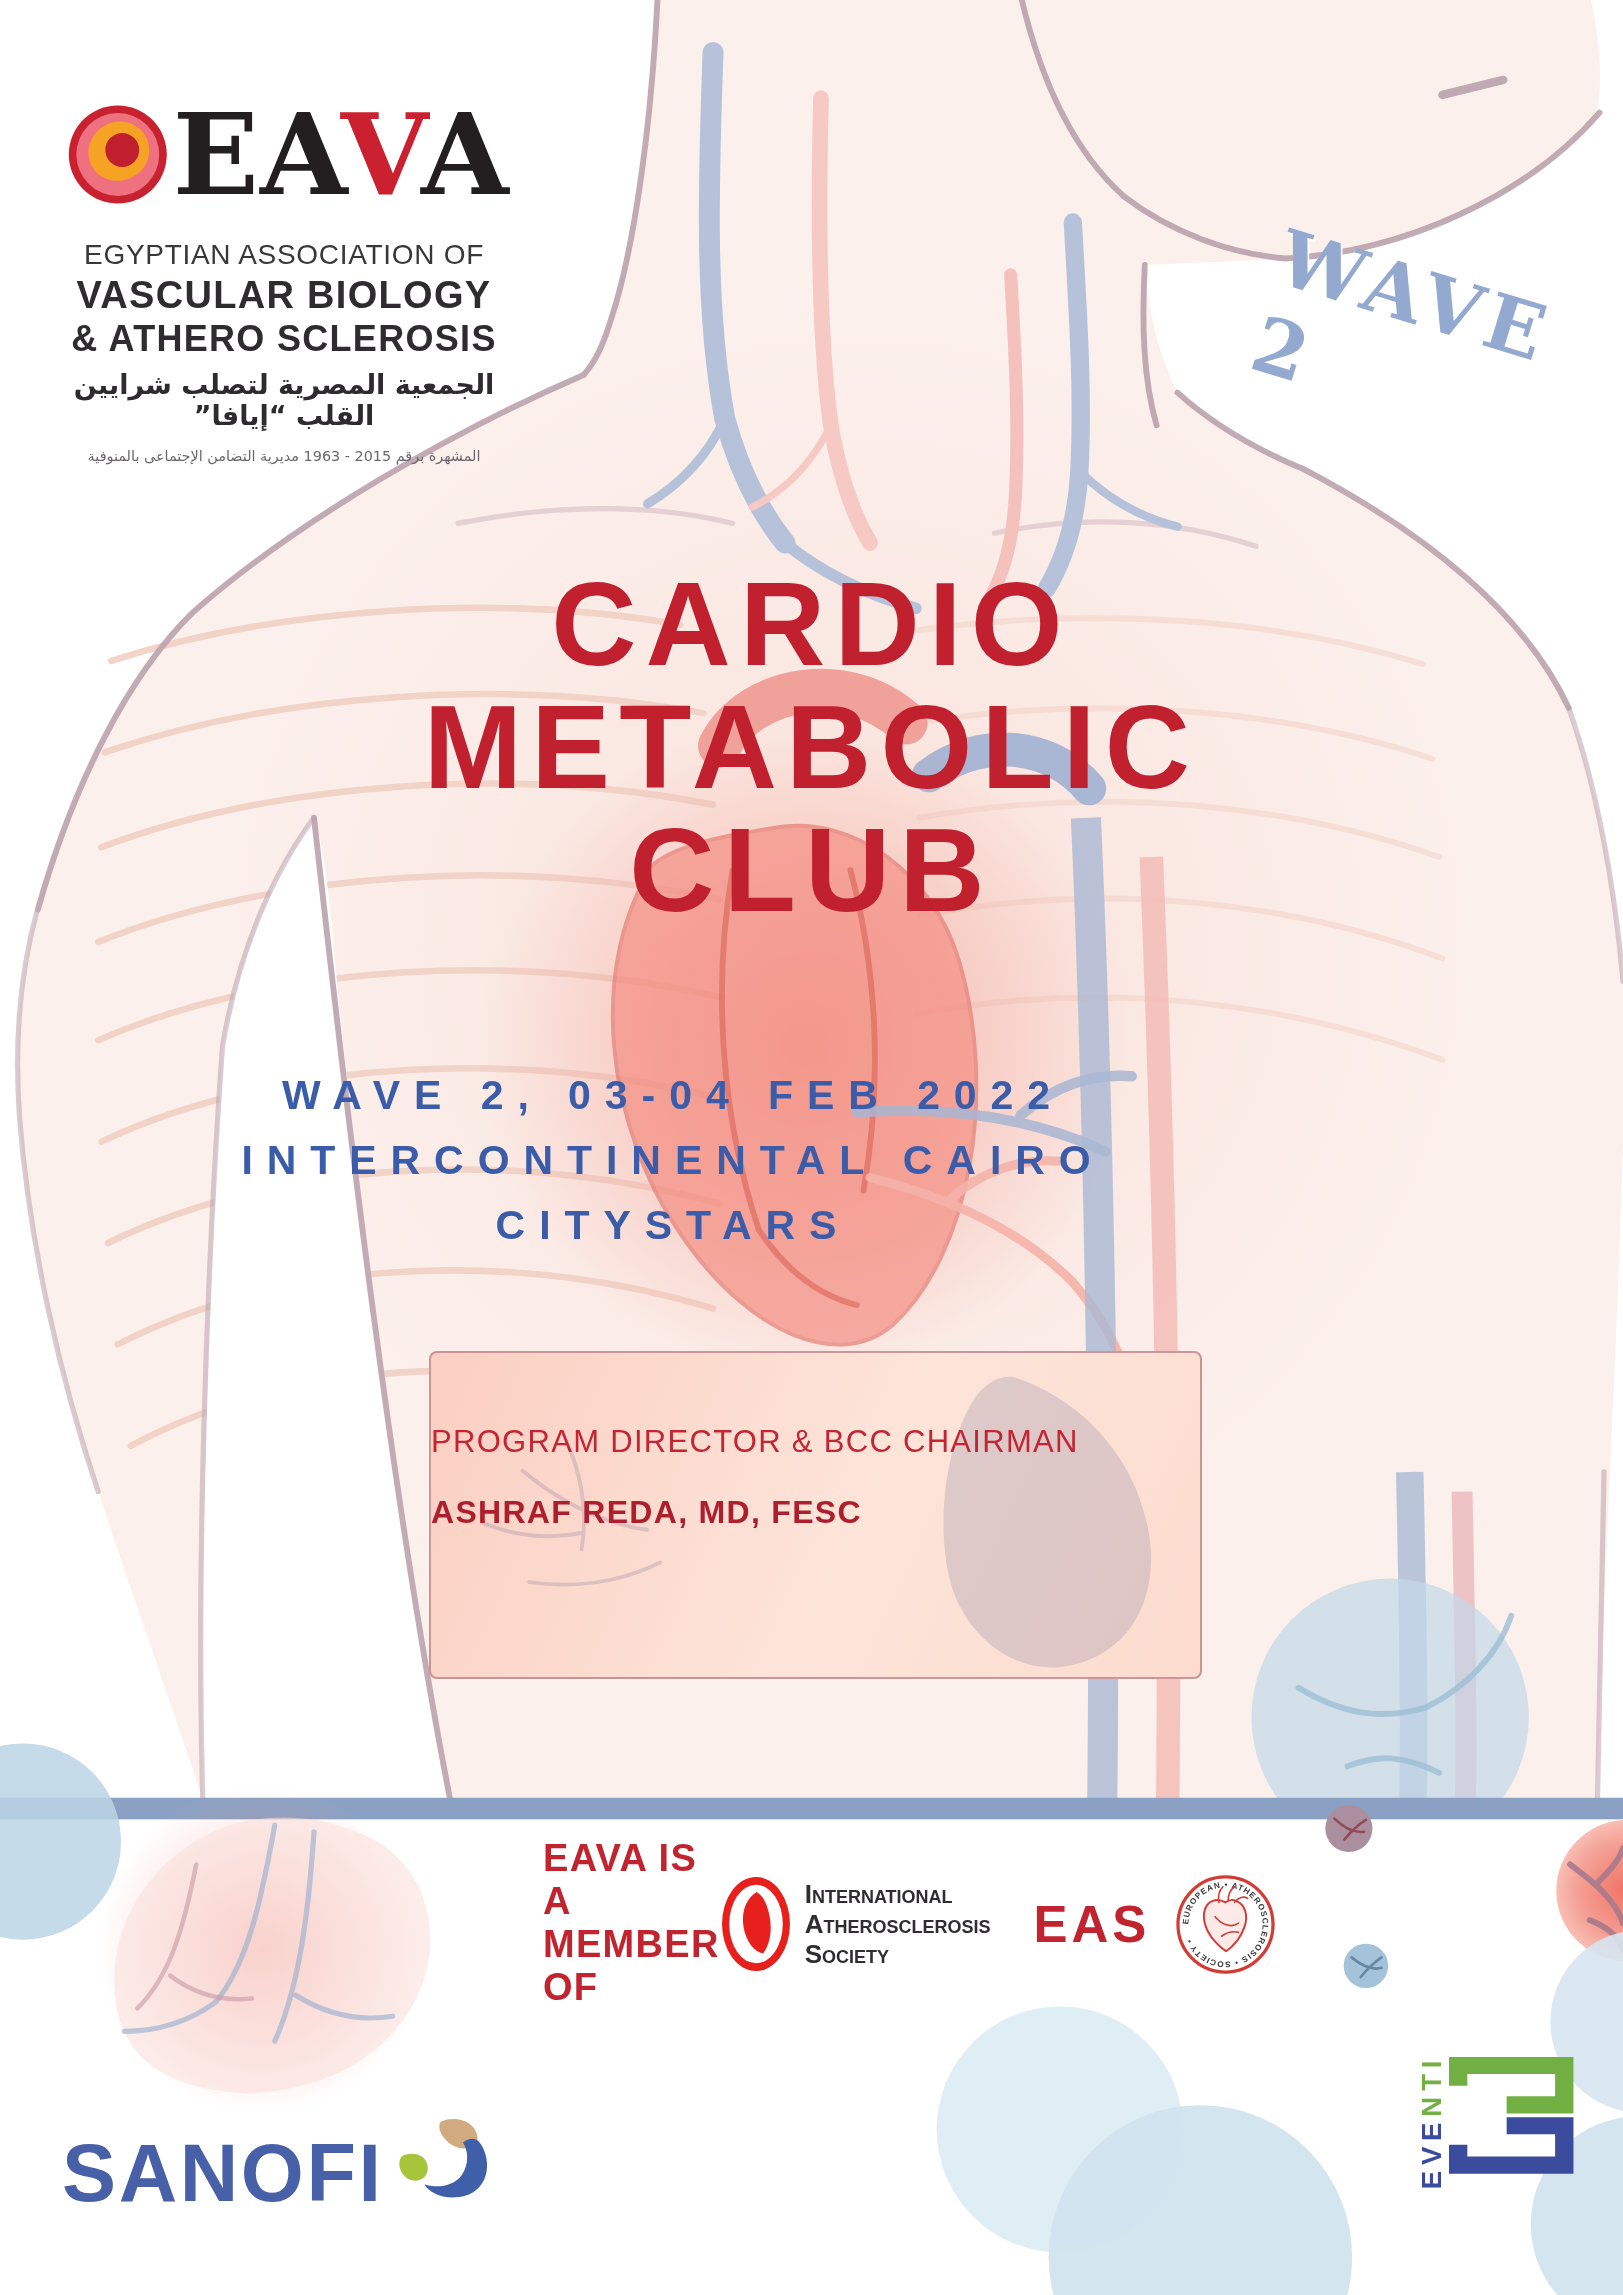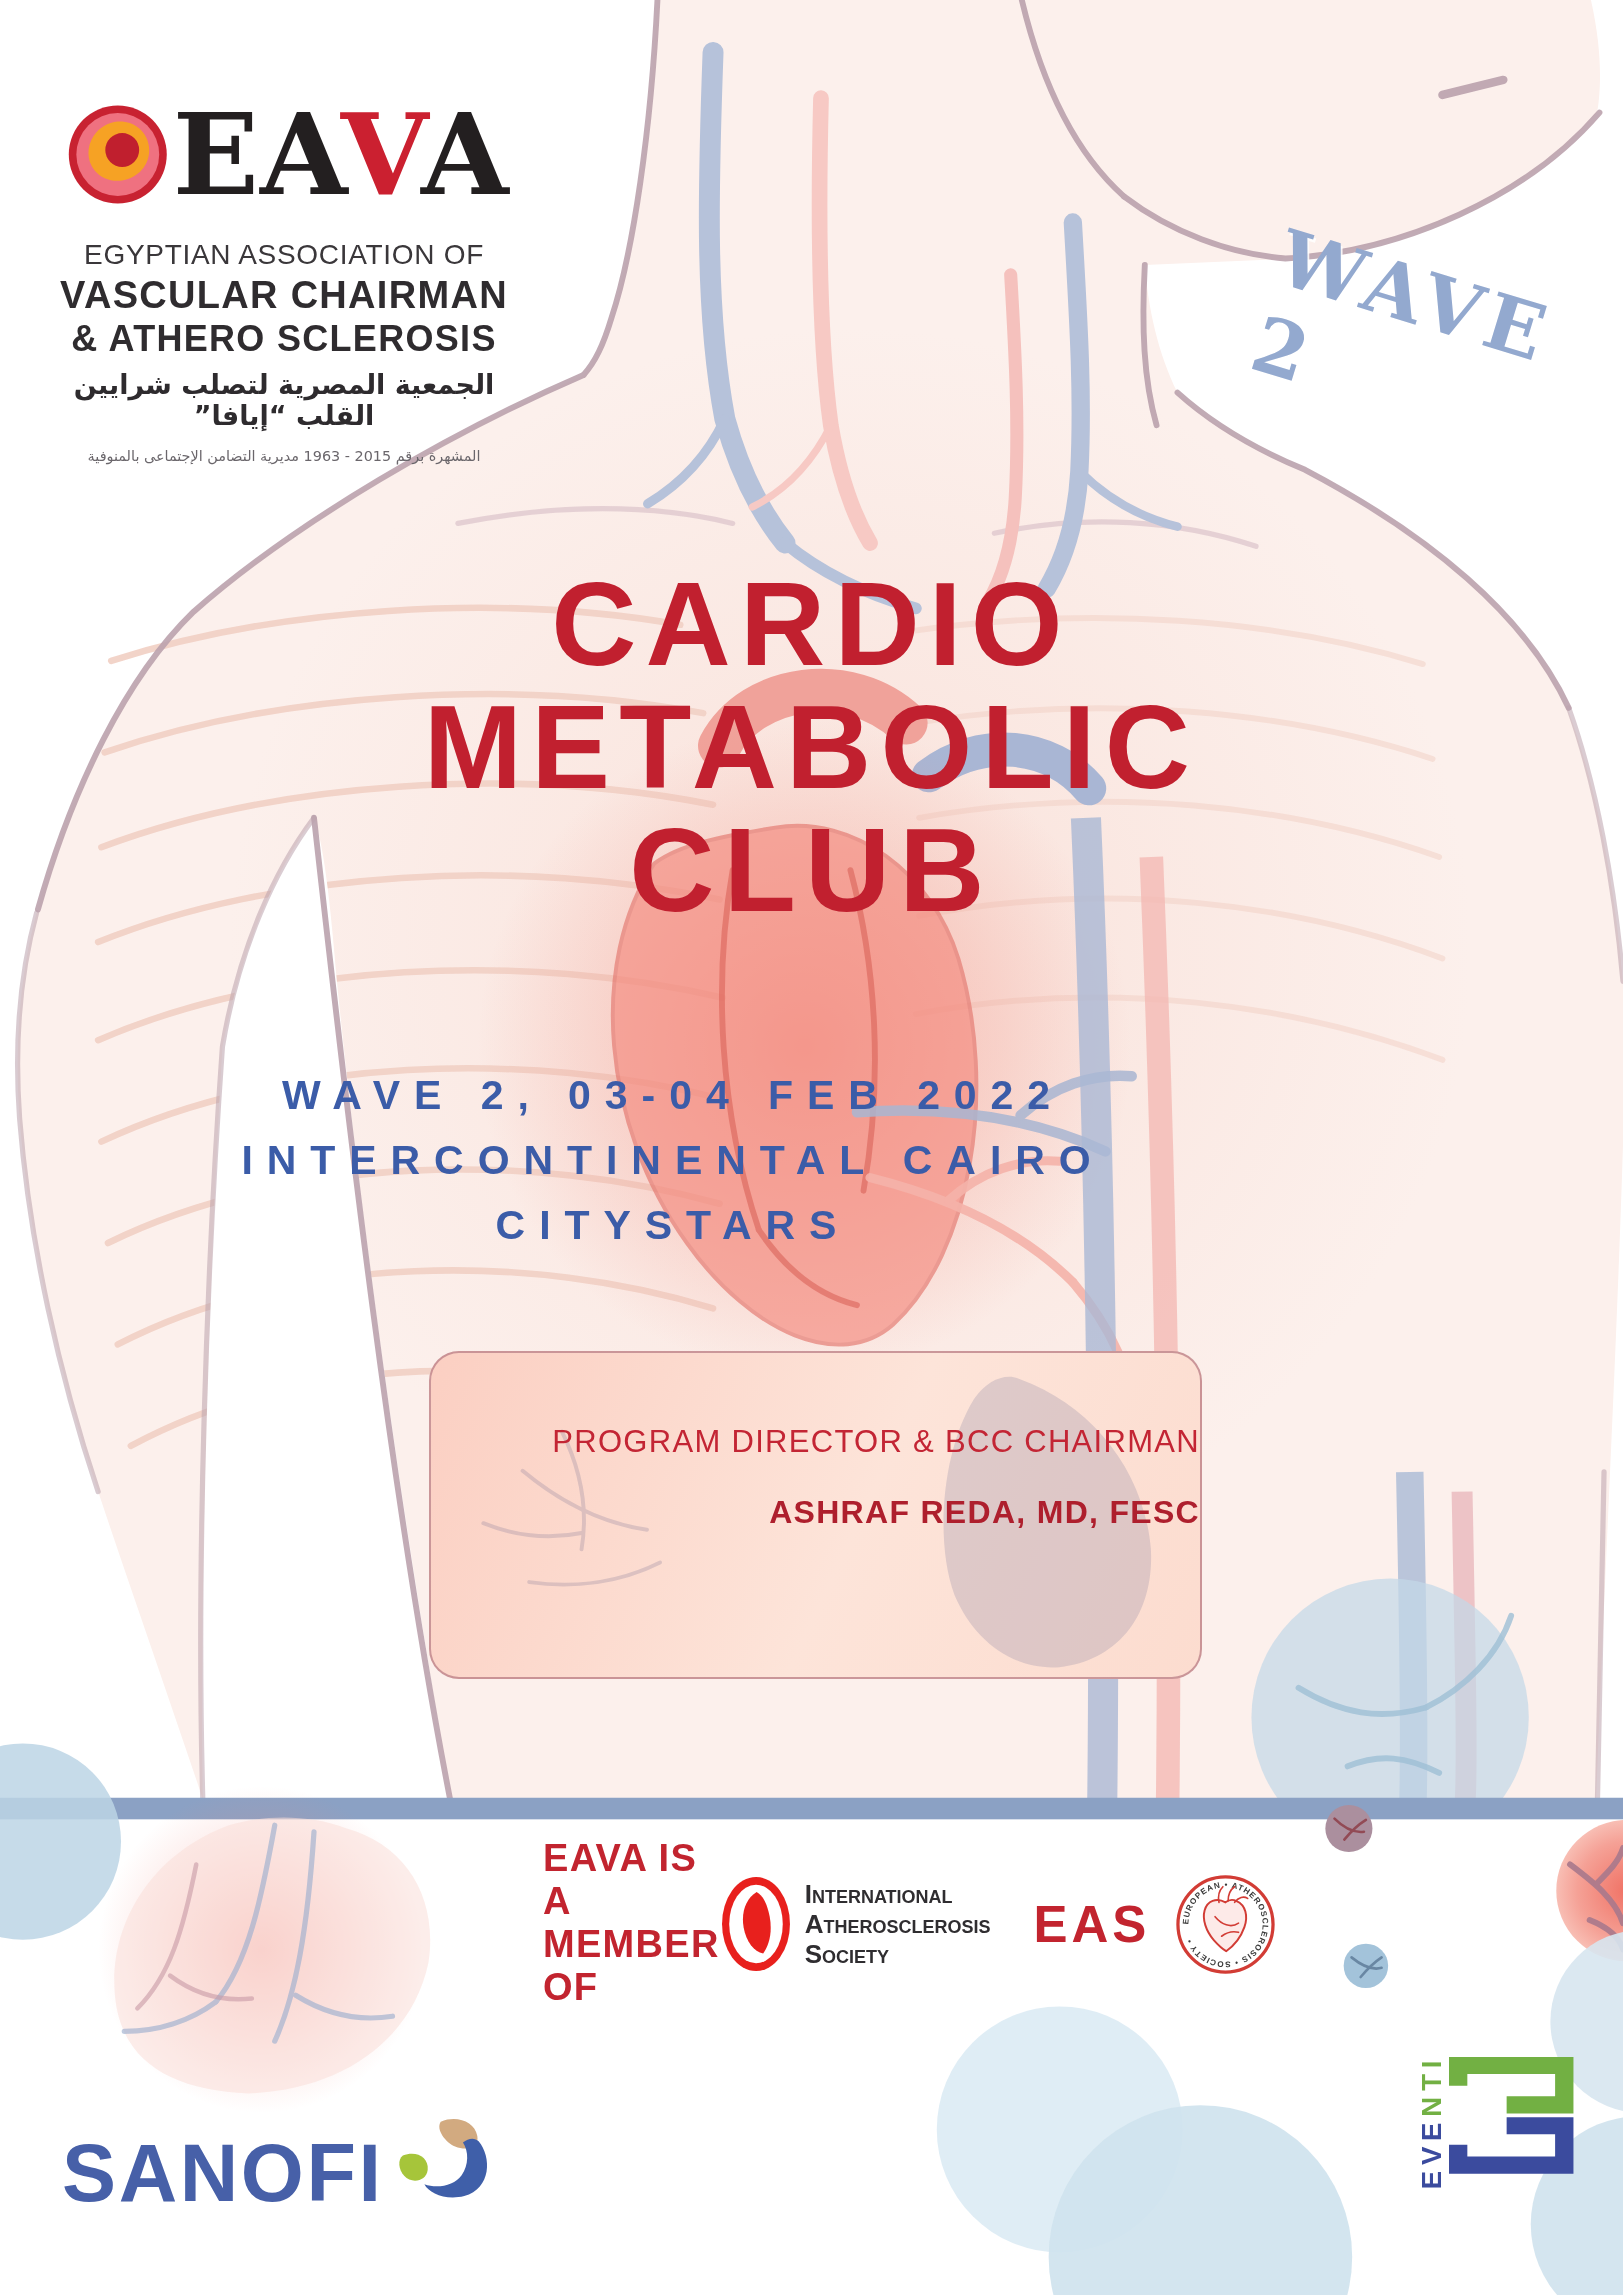--- a/index.html
+++ b/index.html
@@ -28,24 +28,24 @@
 
   
   #main-title{left:0;top:563px;width:1623px;text-align:center;color:#c1202f;
               font-weight:800;font-size:118px;line-height:123px;letter-spacing:9.2px;}
 
   
   #event-lines{left:0;top:1063px;width:1346px;text-align:center;color:#3b5ca8;
                font-weight:700;font-size:41px;line-height:65px;letter-spacing:0.34em;}
 
   
-  #director-box{left:429px;top:1351px;width:769px;height:324px;border-radius:30px;
+  #director-box{left:429px;top:1351px;width:769px;height:324px;border-radius:8px;
                 border:2.6px solid rgba(186,125,134,.75);
                 background:linear-gradient(115deg,#fbcfc2 0%,#fde4d9 55%,#fcdccf 100%);
-                overflow:hidden;text-align:right;}
+                overflow:hidden;text-align:left;}
   #director-box svg{position:absolute;left:0;top:0;}
   #director-role{position:relative;margin-top:71px;font-size:31px;color:#c32534;letter-spacing:1.3px;}
   #director-name{position:relative;margin-top:34px;font-size:32px;font-weight:700;color:#ae1f2d;letter-spacing:1.3px;}
 
   
   #membership{left:543px;top:1837px;width:641px;display:flex;align-items:center;}
   #member-heading{font-size:38px;font-weight:600;color:#c2242f;letter-spacing:1.3px;}
   #member-row{display:flex;align-items:center;margin-top:2px;}
   #ias-text{margin-left:13px;font-variant:small-caps;font-weight:700;color:#2f2d30;
             font-size:26px;line-height:30px;text-align:left;}
@@ -258,21 +258,21 @@
       <svg width="149" height="149" viewBox="0 0 228 228">
         <circle cx="114" cy="114" r="110" fill="#c82231"></circle>
         <circle cx="114" cy="114" r="93" fill="#ef7180"></circle>
         <path d="M114,40 C150,38 180,62 184,96 C188,128 170,156 140,168
                  C112,179 80,172 62,150 C44,128 44,96 60,72 C72,54 92,42 114,40 Z" fill="#f6a224"></path>
         <circle cx="124" cy="104" r="38" fill="#c01f2e"></circle>
       </svg>
       <div id="eava-word"><span>EA</span><span class="red-v">V</span><span>A</span></div>
     </div>
     <div class="assoc-line1">EGYPTIAN ASSOCIATION OF</div>
-    <div class="assoc-line2">VASCULAR CHAIRMAN</div>
+    <div class="assoc-line2">VASCULAR BIOLOGY</div>
     <div class="assoc-line3">&amp; ATHERO SCLEROSIS</div>
     <div class="assoc-arabic">الجمعية المصرية لتصلب شرايين القلب “إيافا”</div>
     <div class="assoc-reg">المشهرة برقم 2015 - 1963 مديرية التضامن الإجتماعى بالمنوفية</div>
   </div>
 
   <div class="layer" id="wave-stamp">WAVE 2</div>
 
   <div class="layer" id="main-title">
     <div>CARDIO</div>
     <div>METABOLIC</div>

